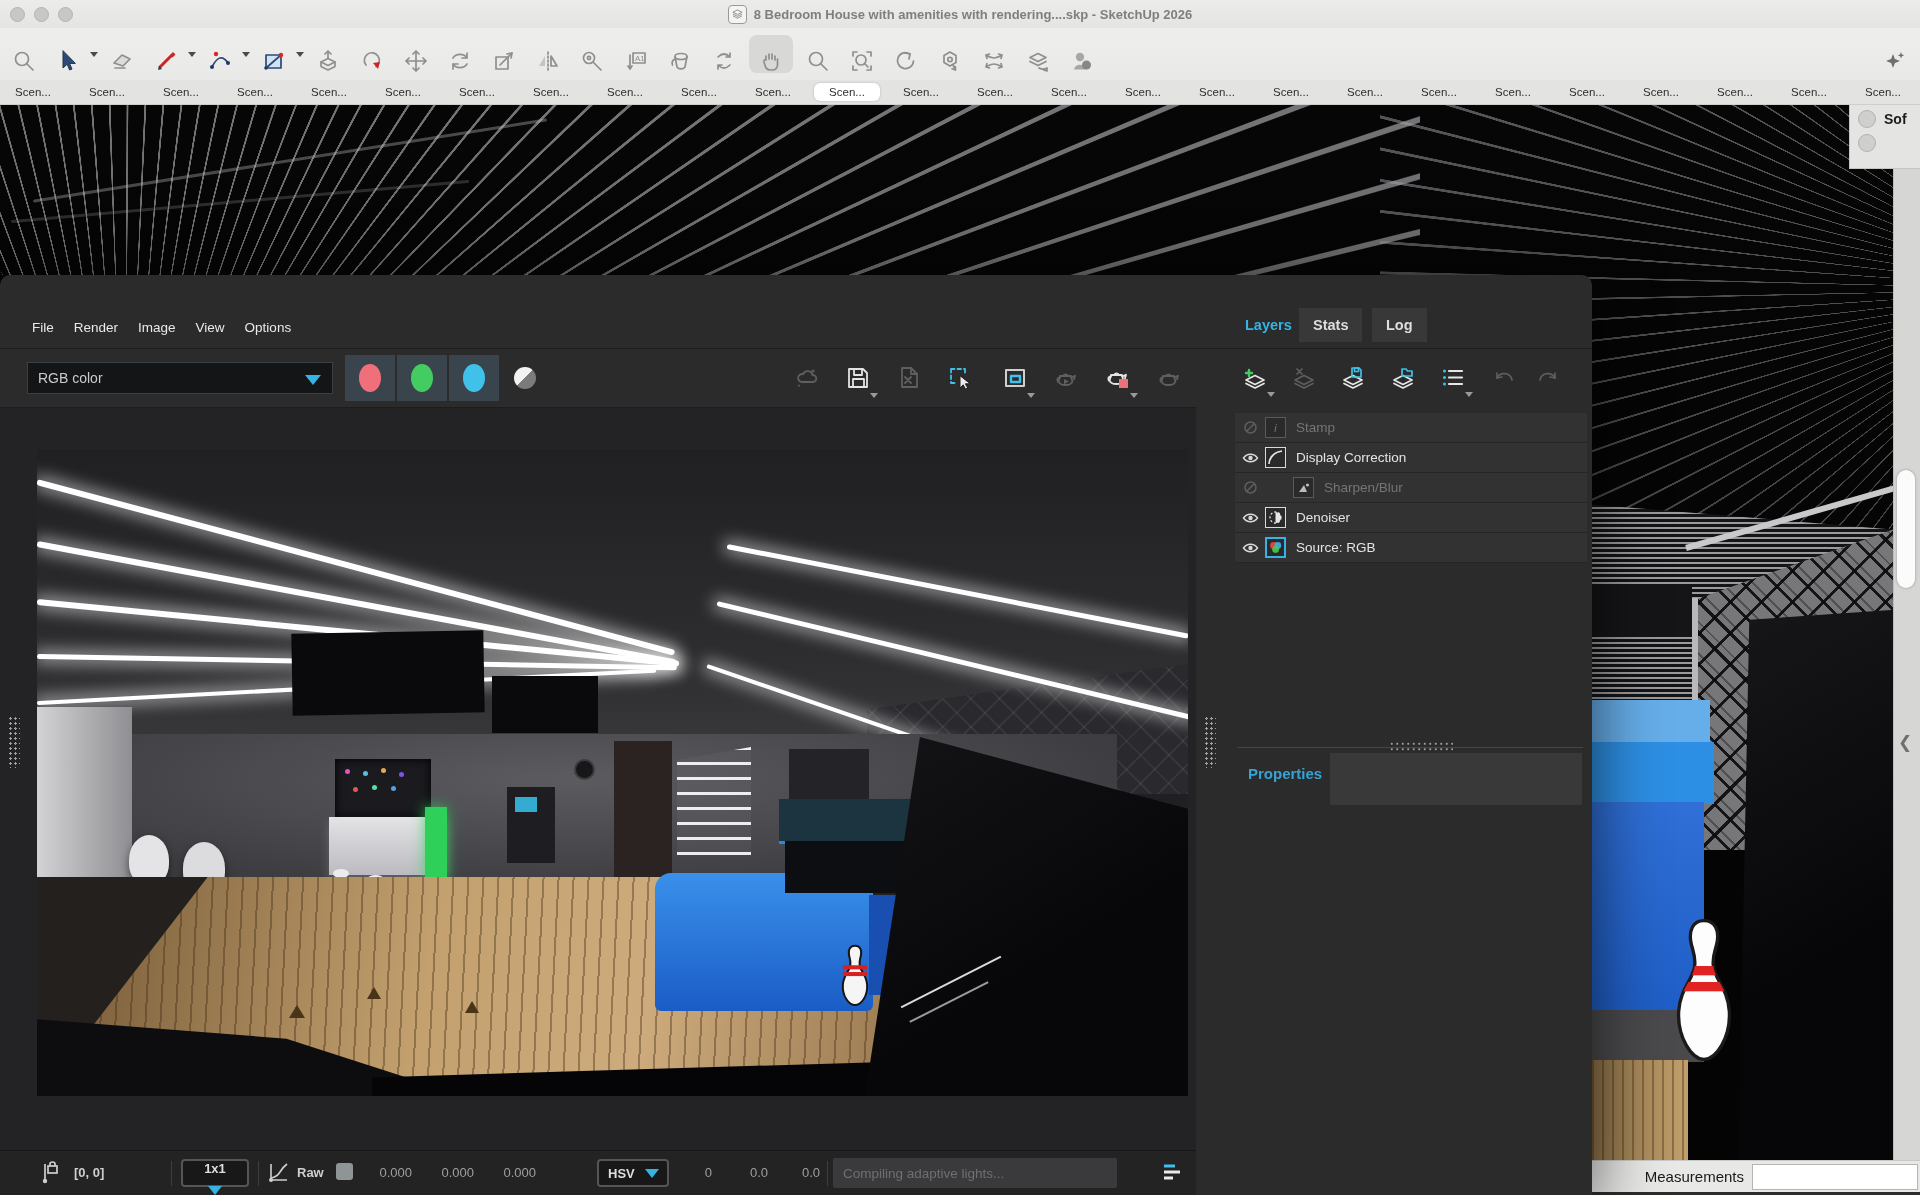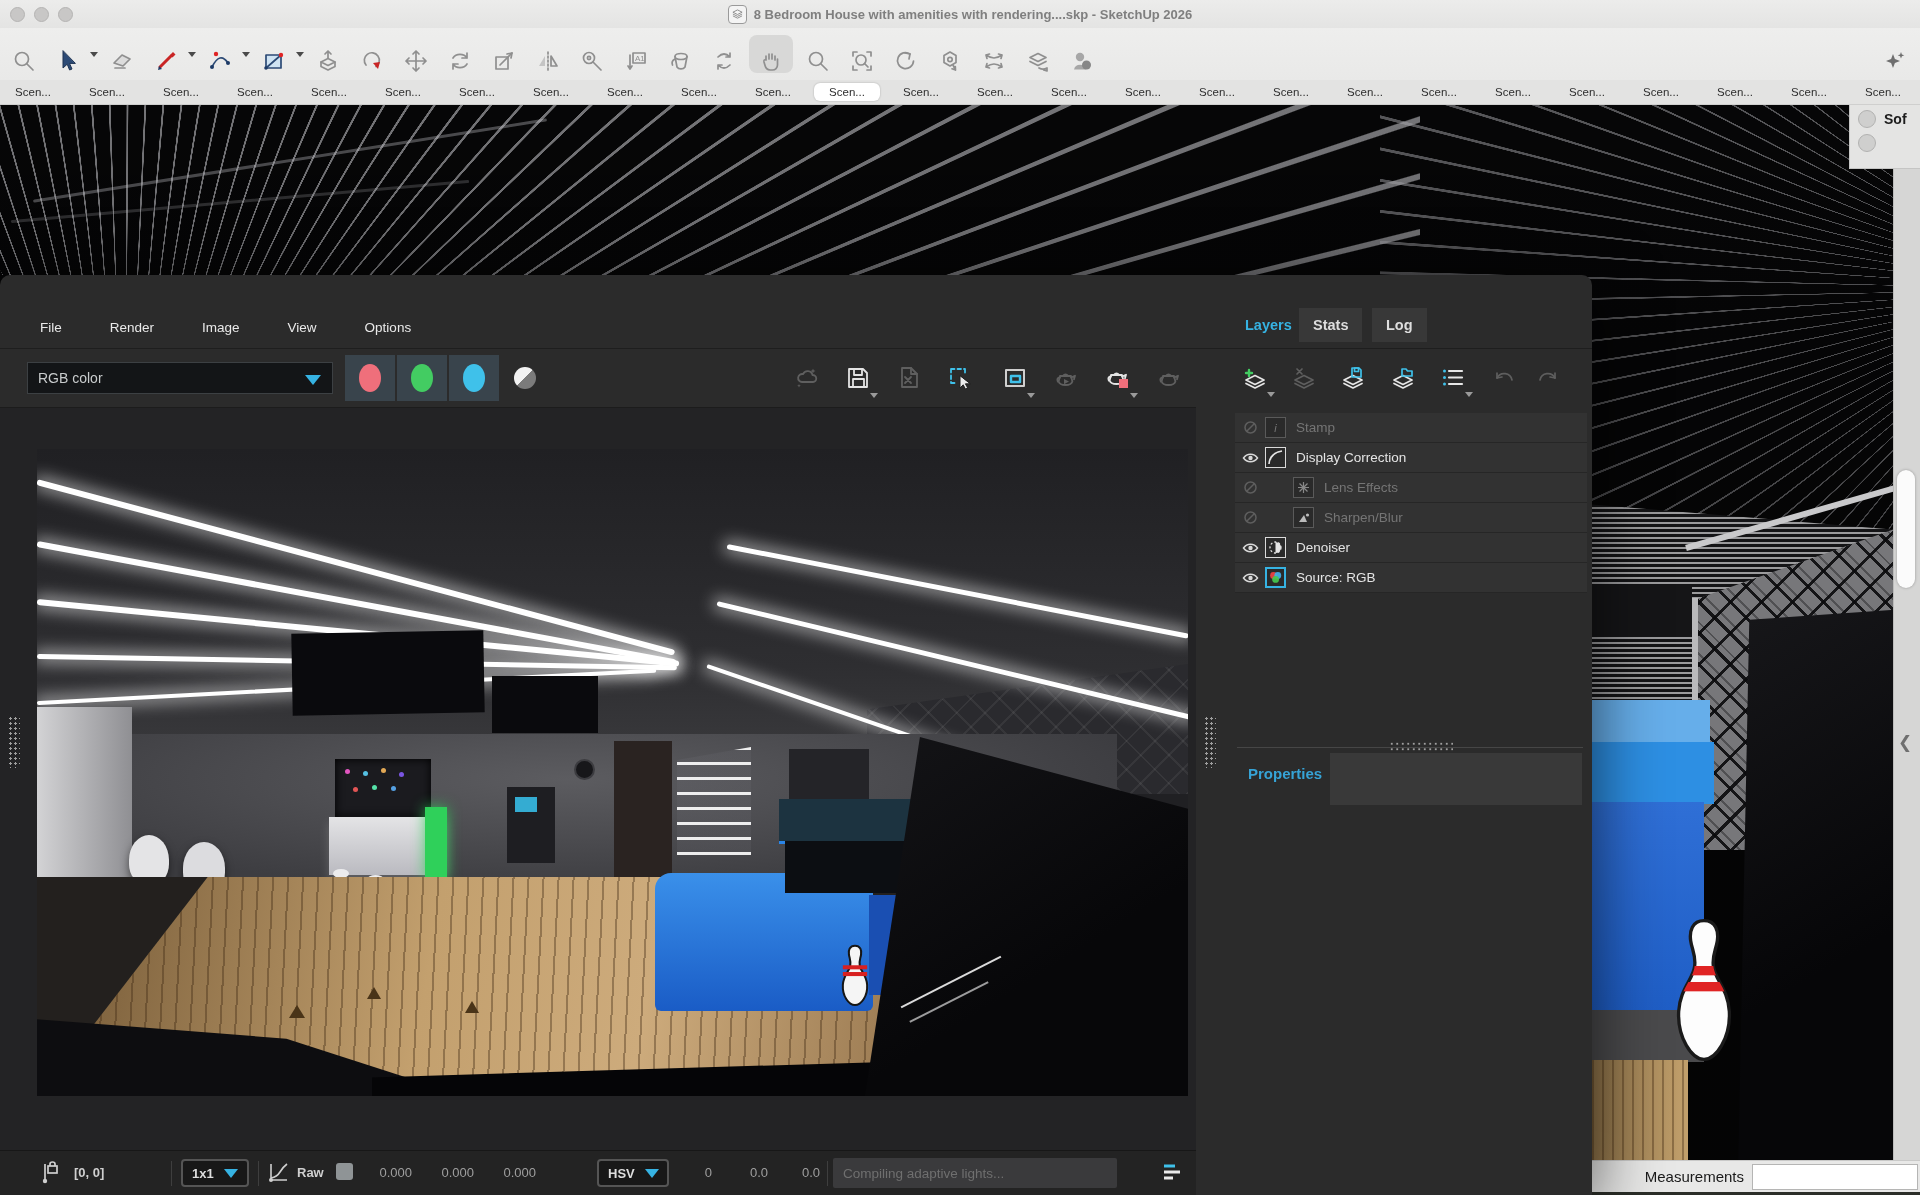--- a/index.html
+++ b/index.html
@@ -82,21 +82,21 @@
   .meas-input{width:160px;height:22px;background:#fff;border:1px solid #b5b5b4;}
   .desk-strip{left:1592px;top:1192px;width:328px;height:3px;background:#2b2e28;}
 
   
   .vfb{left:0;top:275px;width:1592px;height:920px;background:#2b2b2b;border-radius:10px 10px 0 0;
     box-shadow:0 16px 70px rgba(0,0,0,.65);}
   .vfb-title{position:absolute;left:0;top:0;width:100%;height:32px;border-radius:10px 10px 0 0;
     background:linear-gradient(#f7f7f7,#ececec);border-bottom:1px solid #c9c9c9;
     display:flex;align-items:center;justify-content:center;font-size:13.5px;font-weight:bold;color:#3a3a3a;}
   .vfb-menu{position:absolute;left:0;top:32px;width:100%;height:42px;display:flex;align-items:center;
-    gap:48px;padding-left:40px;border-bottom:1px solid #1e1e1e;box-sizing:border-box;}
+    gap:20px;padding-left:32px;border-bottom:1px solid #1e1e1e;box-sizing:border-box;}
   .vfb-menu span{font-size:13.5px;color:#e9e9e9;}
   .vfb-ctrl{position:absolute;left:0;top:75px;width:1196px;height:57px;border-bottom:1px solid #1c1c1c;}
   .chan-dd{position:absolute;left:27px;top:12px;width:306px;height:32px;background:#131517;
     border:1px solid #3c4043;display:flex;align-items:center;font-size:14px;color:#c9cccd;padding-left:10px;box-sizing:border-box;}
   .dd-tri{position:absolute;right:11px;top:12px;width:0;height:0;border-left:8px solid transparent;
     border-right:8px solid transparent;border-top:10px solid #36b3e3;}
   .chan-btn{position:absolute;top:5px;width:50px;height:46px;background:#39444c;display:flex;align-items:center;justify-content:center;}
   .chan-dot{width:22px;height:28px;border-radius:50%;}
   .half-circle{position:absolute;left:514px;top:17px;width:22px;height:22px;border-radius:50%;
     background:linear-gradient(135deg,#f2f2f2 50%,#7b7b7b 50%);}
@@ -697,34 +697,20 @@
         </div>
         <div class="lrow dim indent">
           <span class="eye">
             <svg width="15" height="15">
               <circle cx="7.5" cy="7.5" r="5.5" fill="none" stroke="#5e5e5e" stroke-width="1.5"></circle>
               <line x1="3.5" y1="11.5" x2="11.5" y2="3.5" stroke="#5e5e5e" stroke-width="1.5"></line>
             </svg>
           </span>
           <span class="lthumb">
             <svg width="13" height="13">
-              <path d="M6.5,1 V12 M1,6.5 H12 M2.5,2.5 L10.5,10.5 M10.5,2.5 L2.5,10.5" stroke="#888" stroke-width="1.2"></path>
-            </svg>
-          </span>
-          <span class="lname">Lens Effects</span>
-        </div>
-        <div class="lrow dim indent">
-          <span class="eye">
-            <svg width="15" height="15">
-              <circle cx="7.5" cy="7.5" r="5.5" fill="none" stroke="#5e5e5e" stroke-width="1.5"></circle>
-              <line x1="3.5" y1="11.5" x2="11.5" y2="3.5" stroke="#5e5e5e" stroke-width="1.5"></line>
-            </svg>
-          </span>
-          <span class="lthumb">
-            <svg width="13" height="13">
               <path d="M2,11 L7,4 L10,11 Z" fill="#bbb"></path>
               <circle cx="10.5" cy="4" r="1.6" fill="#bbb"></circle>
             </svg>
           </span>
           <span class="lname">Sharpen/Blur</span>
         </div>
         <div class="lrow">
           <span class="eye">
             <svg width="17" height="14">
               <path d="M1.5,7 C5,2 12,2 15.5,7 C12,12 5,12 1.5,7 Z" fill="none" stroke="#d9d9d9" stroke-width="1.5"></path>
@@ -765,21 +751,21 @@
 
   <div class="statusbar">
     <svg style="position:absolute;left:36px;top:9px;" width="26" height="26">
         <path d="M9,4 V20" stroke="#cfcfcf" fill="none" stroke-width="1.7"></path>
         <circle cx="9" cy="21" r="2.2" fill="#cfcfcf"></circle>
         <rect x="12" y="6" width="9" height="7" fill="none" stroke="#cfcfcf" stroke-width="1.7"></rect>
         <path d="M14,6 v-2 a2.5,2 0 0 1 5,0 v2" fill="none" stroke="#cfcfcf" stroke-width="1.7"></path>
       </svg>
     <span class="sb-txt" style="left:74px;">[0, 0]</span>
     <span class="sb-sep" style="left:171px;"></span>
-    <div class="sb-box" style="left:181px;width:68px;">
+    <div class="sb-box" style="left:181px;width:68px;flex-direction:column;">
       <span>1x1</span>
         <span class="sb-tri"></span>
     </div>
     <span class="sb-sep" style="left:258px;"></span>
     <svg style="position:absolute;left:266px;top:9px;" width="26" height="26">
         <path d="M5,4 V20 H21" stroke="#cfcfcf" fill="none" stroke-width="1.6"></path>
         <path d="M5,18 Q11,17 14,12 T21,4" stroke="#cfcfcf" fill="none" stroke-width="1.6"></path>
         <circle cx="5" cy="20" r="2" fill="#cfcfcf"></circle>
       </svg>
     <span class="sb-txt" style="left:297px;">Raw</span>

